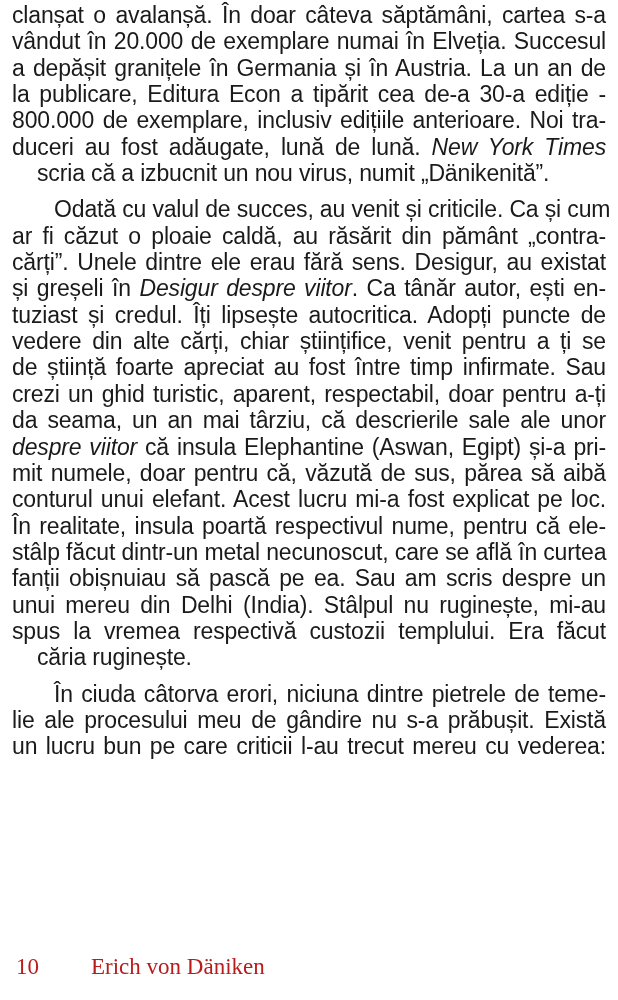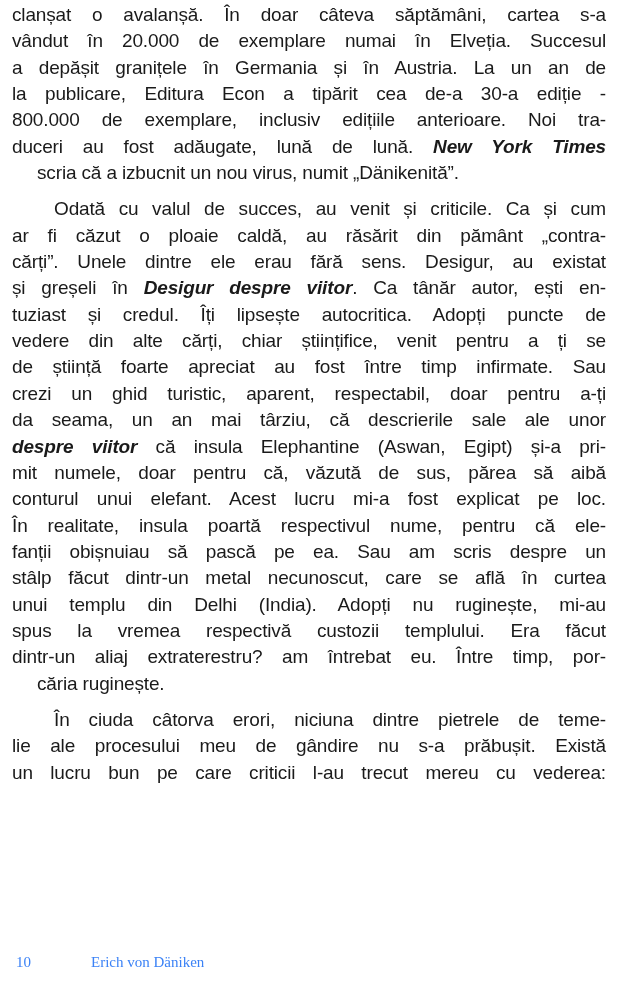--- a/index.html
+++ b/index.html
@@ -13,47 +13,47 @@
       overflow: hidden;
       position: relative;
       color: #1a1a1a;
     }
     .page-body {
       position: absolute;
       left: 12px;
       top: 2px;
       width: 594px;
       font-family: "Liberation Sans", "DejaVu Sans", sans-serif;
-      font-size: 19px;
+      font-size: 23px;
       line-height: 26.35px;
       letter-spacing: -0.15px;
     }
     .line {
       display: block;
       white-space: nowrap;
       text-align: justify;
       text-align-last: justify;
       height: 26.35px;
     }
     .line.last {
       text-align-last: left;
       margin-left: 25px;
     }
     .line.indent {
       padding-left: 42px;
       margin-top: 10px;
     }
-    .line i { font-style: italic; font-weight: bold; }
+    .line i { font-style: italic; }
     .footer {
       position: absolute;
       left: 16px;
       top: 954px;
       font-family: "Liberation Serif", "DejaVu Serif", serif;
-      font-size: 15px;
-      color: #3b82f6;
+      font-size: 23px;
+      color: #b91c1c;
     }
     .footer .page-number {
       display: inline-block;
       width: 75px;
     }
   </style>
 </head>
 <body>
 
 <div class="page-body" id="page-body">
@@ -73,25 +73,24 @@
       <span class="line"><span>și greșeli în </span><i>Desigur despre viitor</i><span>. Ca tânăr autor, ești en-</span></span>
       <span class="line"><span>tuziast și credul. Îți lipsește autocritica. Adopți puncte de</span></span>
       <span class="line"><span>vedere din alte cărți, chiar științifice, venit pentru a ți se</span></span>
       <span class="line"><span>de știință foarte apreciat au fost între timp infirmate. Sau</span></span>
       <span class="line"><span>crezi un ghid turistic, aparent, respectabil, doar pentru a-ți</span></span>
       <span class="line"><span>da seama, un an mai târziu, că descrierile sale ale unor</span></span>
       <span class="line"><i>despre viitor</i><span> că insula Elephantine (Aswan, Egipt) și-a pri-</span></span>
       <span class="line"><span>mit numele, doar pentru că, văzută de sus, părea să aibă</span></span>
       <span class="line"><span>conturul unui elefant. Acest lucru mi-a fost explicat pe loc.</span></span>
       <span class="line"><span>În realitate, insula poartă respectivul nume, pentru că ele-</span></span>
+      <span class="line"><span>stâlp făcut dintr-un metal necunoscut, care se află în curtea</span></span>
       <span class="line"><span>fanții obișnuiau să pască pe ea. Sau am scris despre un</span></span>
-      <span class="line"><span>stâlp făcut dintr-un metal necunoscut, care se află în curtea</span></span>
-      <span class="line"><span>unui templu din Delhi (India). Adopți nu ruginește, mi-au</span></span>
+      <span class="line"><span>unui mereu din Delhi (India). Stâlpul nu ruginește, mi-au</span></span>
       <span class="line"><span>spus la vremea respectivă custozii templului. Era făcut</span></span>
-      <span class="line"><span>dintr-un aliaj extraterestru? am întrebat eu. Între timp, por-</span></span>
       <span class="line last"><span>căria ruginește.</span></span>
     </div>
     <div>
       <span class="line indent"><span>În ciuda câtorva erori, niciuna dintre pietrele de teme-</span></span>
       <span class="line"><span>lie ale procesului meu de gândire nu s-a prăbușit. Există</span></span>
       <span class="line"><span>un lucru bun pe care criticii l-au trecut mereu cu vederea:</span></span>
     </div>
   </div>
 
 <div class="footer">

